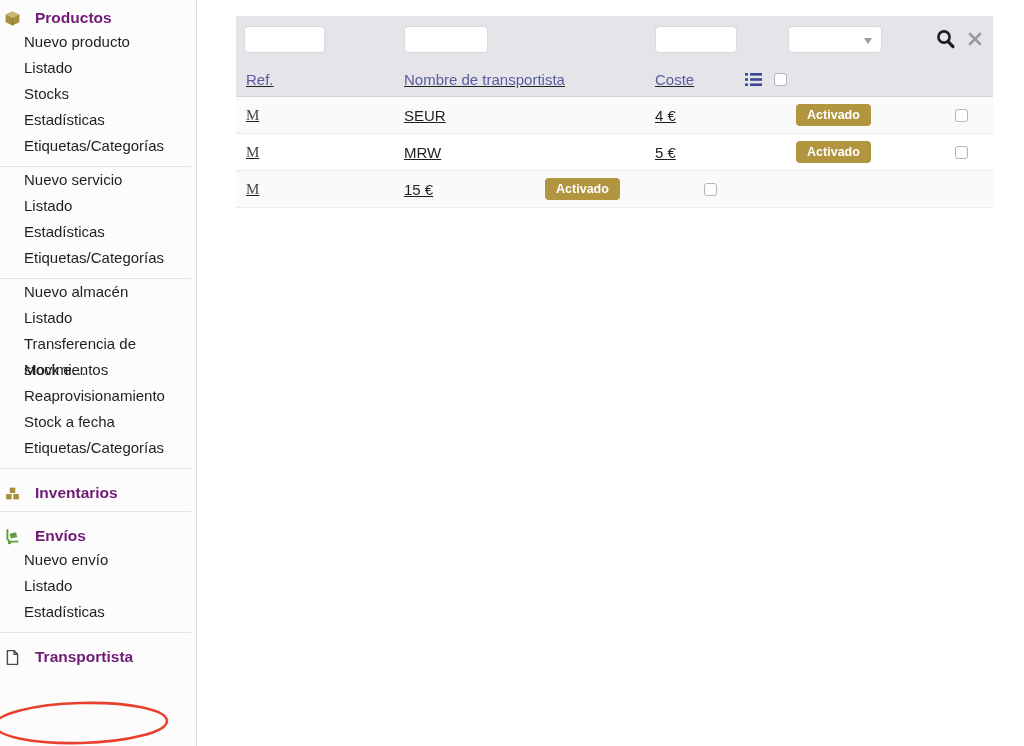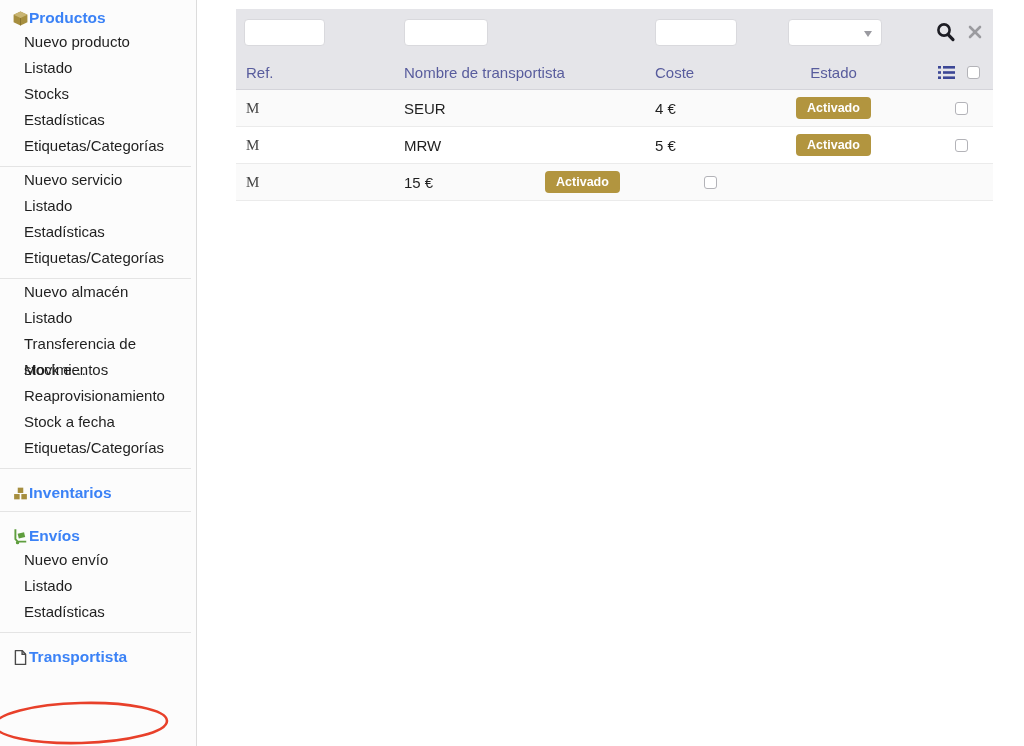--- a/index.html
+++ b/index.html
@@ -2,32 +2,32 @@
 <html><head>
 <meta charset="utf-8">
 <style>
   * { margin:0; padding:0; box-sizing:border-box; }
   html,body { width:1024px; height:746px; overflow:hidden; background:#fff;
               font-family:"Liberation Sans", sans-serif; color:#1f1f1f; }
 
   
   .sidebar { position:absolute; left:0; top:0; width:197px; height:746px;
              background:#fcfcfc; border-right:1px solid #dcdcdc; }
-  .sec-header { display:flex; align-items:center; gap:0; padding:0 12px;
-                height:22px; margin-top:13px; font-weight:bold; font-size:15.5px; color:#3b82f6; cursor:pointer; }
+  .sec-header { display:flex; align-items:center; gap:14px; padding:0 4px;
+                height:22px; margin-top:13px; font-weight:bold; font-size:15.5px; color:#701a75; cursor:pointer; }
   .sec-header.first { margin-top:7px; }
   .sec-header .icn { width:17px; height:17px; flex:0 0 17px; display:inline-flex; }
   .s-item { display:block; padding:0 24px; height:26px; line-height:26px;
             font-size:15px; color:#1f1f1f; text-decoration:none; cursor:pointer; }
   .divider { border-top:1px solid #e4e4e4; margin-top:7px; width:191px; }
   .annotation-svg { position:absolute; left:-4px; top:700px; width:178px; height:46px; pointer-events:none; }
 
   
   .main { position:absolute; left:198px; top:0; width:826px; height:746px; background:#fff; }
-  .tablebox { position:absolute; left:38px; top:9px; width:757px; }
+  .tablebox { position:absolute; left:38px; top:16px; width:757px;text-decoration:underline; }
 
   .filter-row { position:relative; height:47px; background:#e5e5e9; }
   .f-input { position:absolute; top:10px; height:27px; background:#fff;
              border:1px solid #d9d9dd; border-radius:4px; font-size:13px; padding:0 6px; }
   .f-ref   { left:8px;   width:81px; }
   .f-name  { left:168px; width:84px; }
   .f-cost  { left:419px; width:82px; }
   .f-select{ position:absolute; left:552px; top:10px; width:94px; height:27px; background:#fff;
              border:1px solid #d9d9dd; border-radius:4px; cursor:pointer; }
   .f-select .arrow { position:absolute; right:9px; top:11px; width:0; height:0;
@@ -159,21 +159,20 @@
             <line x1="5" y1="5" x2="15" y2="15" stroke="#9b9b9f" stroke-width="2.6" stroke-linecap="round"></line>
             <line x1="15" y1="5" x2="5" y2="15" stroke="#9b9b9f" stroke-width="2.6" stroke-linecap="round"></line>
           </svg>
       </button>
     </div>
 
     <div class="thead">
       <div class="c-ref">Ref.</div>
       <div class="c-name">Nombre de transportista</div>
       <div class="c-cost">Coste</div>
-      <div class="c-estado">Estado</div>
       <div class="c-actions">
         <svg viewBox="0 0 17 13" width="17" height="13">
             <rect x="0" y="0" width="3" height="2.6" fill="#3c4796"></rect>
             <rect x="5" y="0" width="12" height="2.6" fill="#3c4796"></rect>
             <rect x="0" y="5.2" width="3" height="2.6" fill="#3c4796"></rect>
             <rect x="5" y="5.2" width="12" height="2.6" fill="#3c4796"></rect>
             <rect x="0" y="10.4" width="3" height="2.6" fill="#3c4796"></rect>
             <rect x="5" y="10.4" width="12" height="2.6" fill="#3c4796"></rect>
           </svg>
         <input class="cb" type="checkbox" style="">

